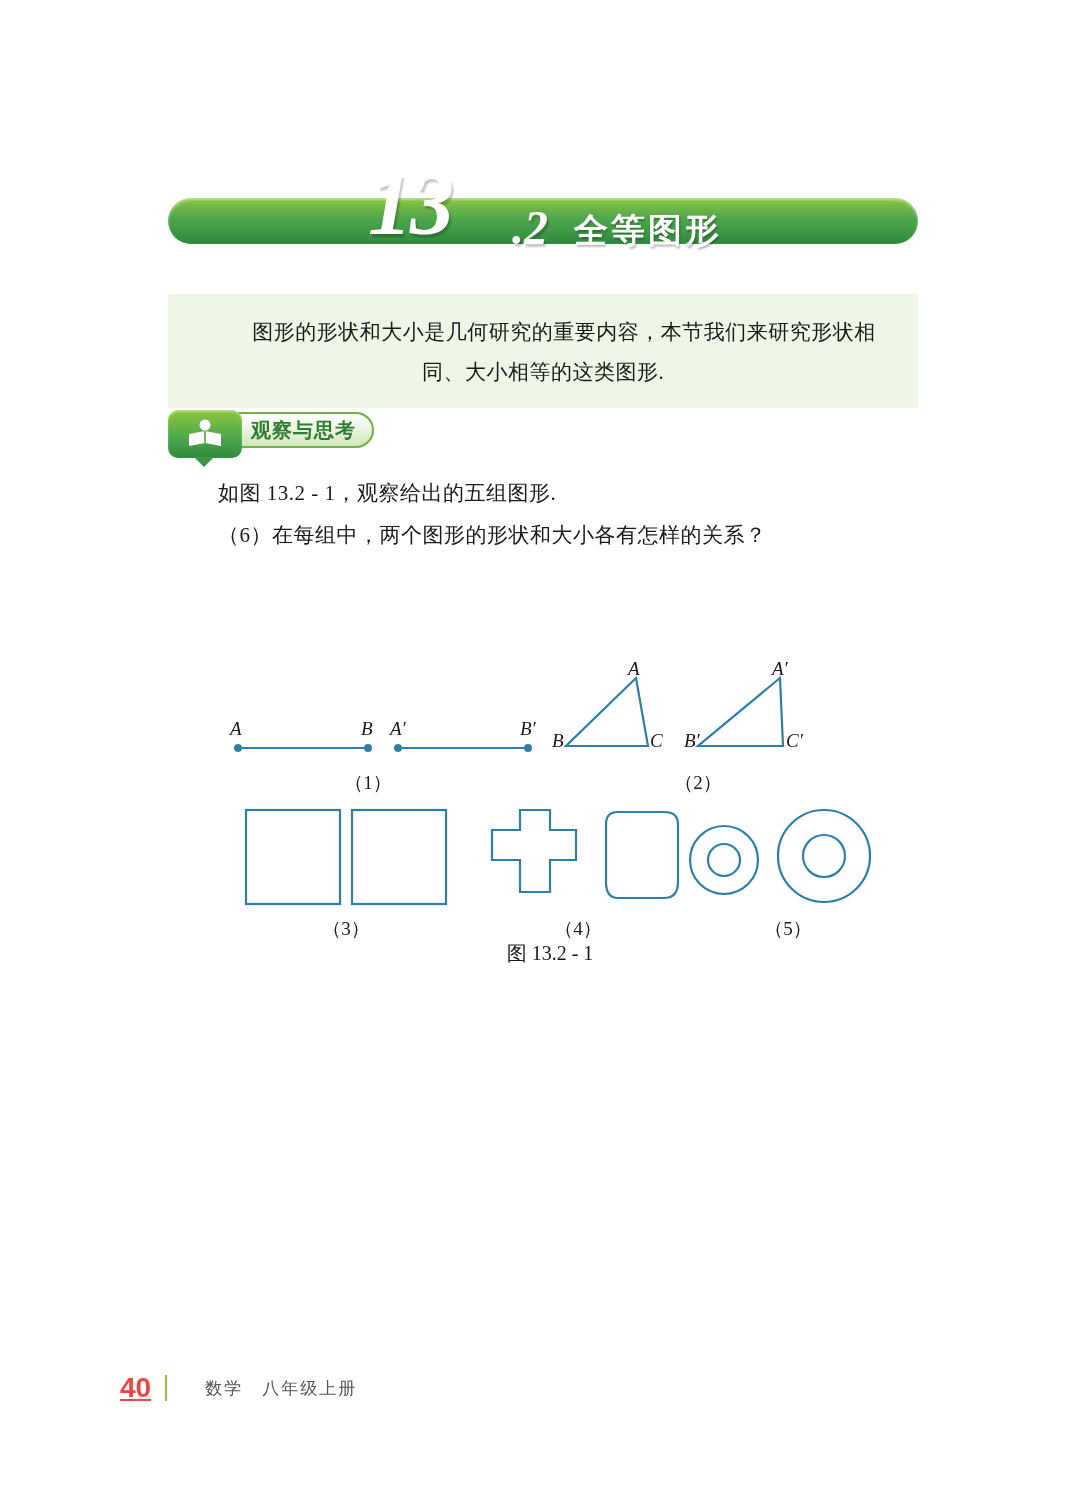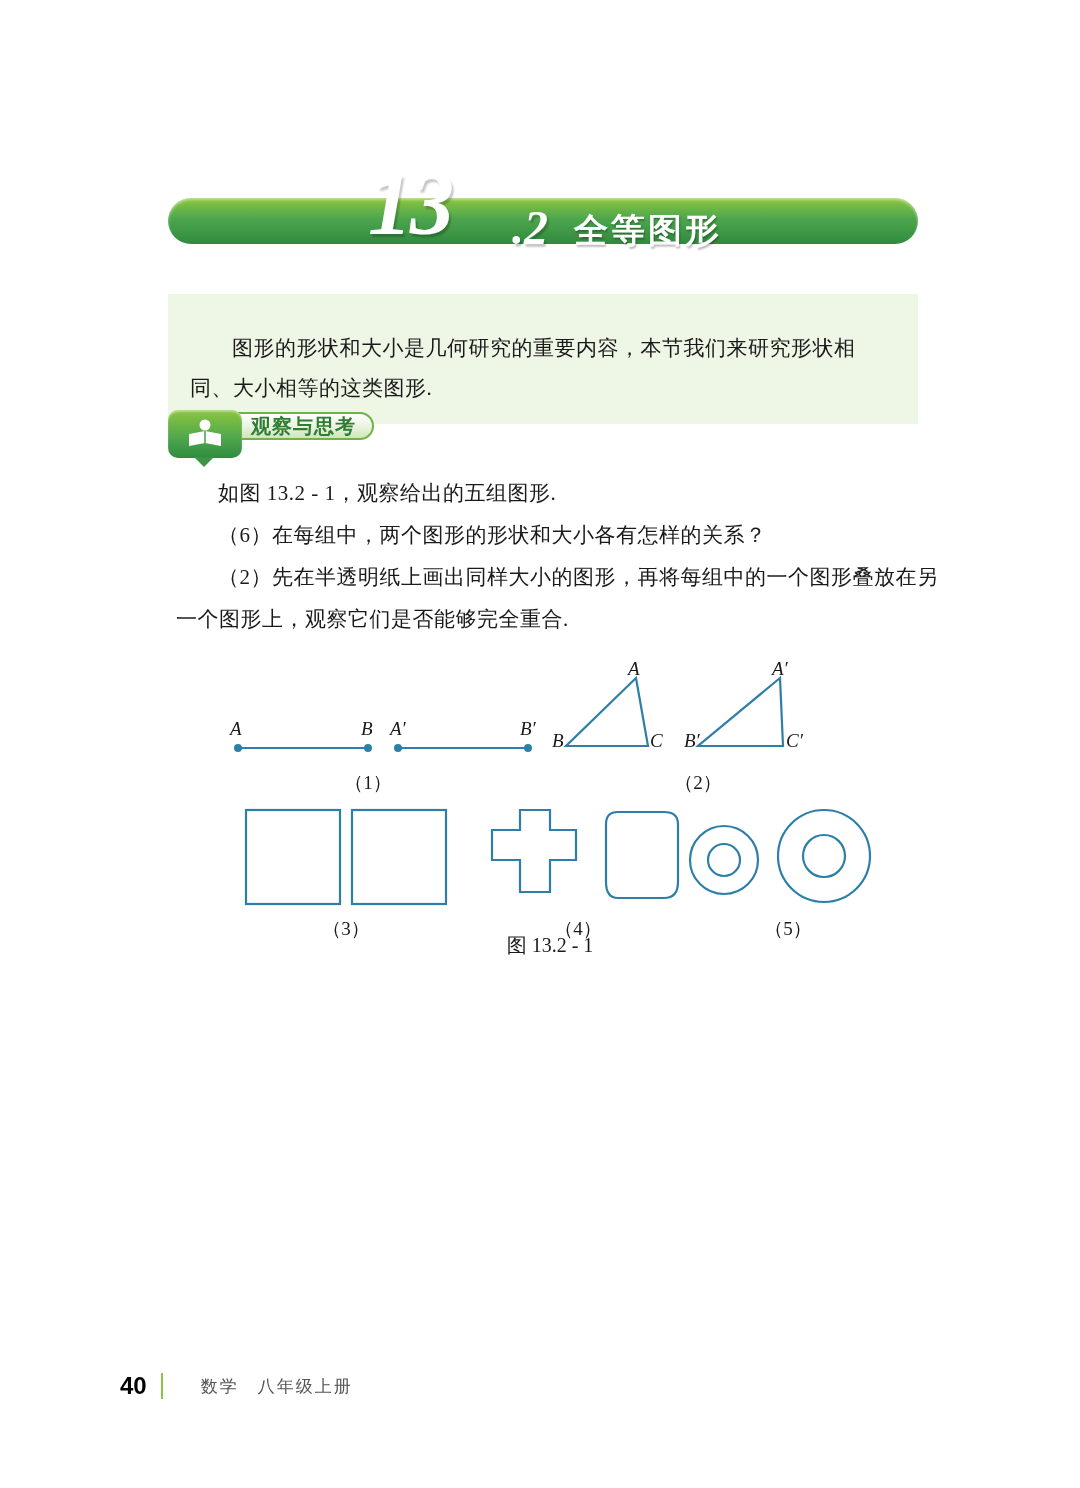--- a/index.html
+++ b/index.html
@@ -75,23 +75,24 @@
     letter-spacing: 3px;
     text-shadow: 1px 2px 2px rgba(0,0,0,0.28);
   }
 
   
   .intro-box {
     position: absolute;
     left: 168px;
     top: 294px;
     width: 750px;
-    padding: 34px 22px 16px 22px;
+    padding: 18px 22px 16px 22px;
     background: #eef6e6;
     box-sizing: border-box;
+    text-align: center;
   }
   .intro-box p {
     margin: 0;
     font-size: 21px;
     line-height: 40px;
     text-indent: 2em;
     letter-spacing: 0.5px;
   }
 
   
@@ -100,21 +101,21 @@
     left: 168px;
     top: 412px;
     width: 206px;
     height: 44px;
   }
   .think-pill {
     position: absolute;
     left: 40px;
     top: 0;
     width: 166px;
-    height: 28px;
+    height: 36px;
     border-radius: 22px;
     background: linear-gradient(to bottom, #ffffff 0%, #e8f3dd 55%, #cfe6b8 100%);
     border: 2px solid #6fb343;
     box-sizing: border-box;
     display: flex;
     align-items: center;
     justify-content: flex-end;
     padding-right: 16px;
   }
   .think-label {
@@ -180,41 +181,42 @@
   }
   .fig-label {
     position: absolute;
     font-size: 19px;
     font-style: italic;
     font-family: "Liberation Serif", serif;
   }
   .big-caption {
     position: absolute;
     left: 0;
-    top: 292px;
+    top: 300px;
     width: 764px;
     text-align: center;
     font-size: 20px;
     font-family: Liberation Serif, serif;
   }
 
   
   .footer {
     position: absolute;
     left: 120px;
     top: 1372px;
     display: flex;
     align-items: center;
     gap: 14px;
   }
   .page-num {
     font-family: "Liberation Sans", sans-serif;
-    font-size: 24px;
-    font-weight: bold;
-    color: #000000;
+    font-size: 28px;
+    font-weight: bold;
+    color: #ef4444;
+    text-decoration: underline;
   }
   .footer-sep {
     width: 2px;
     height: 26px;
     background: #8cc63f;
   }
   .footer-text {
     font-family: "Liberation Sans", sans-serif;
     font-size: 17px;
     color: #555;
@@ -248,21 +250,20 @@
         <circle cx="20" cy="7" r="5.5" fill="#ffffff"></circle>
         <path d="M4 16 L20 13 L36 16 L36 28 L20 25 L4 28 Z" fill="#ffffff"></path>
         <path d="M20 13 L20 25" stroke="#4da64d" stroke-width="1.6"></path>
       </svg>
     </div>
   </div>
 
   <div class="body-text" style="top:472px;">
     <p class="para indent2">如图 13.2 - 1，观察给出的五组图形.</p>
     <p class="para indent2">（6）在每组中，两个图形的形状和大小各有怎样的关系？</p>
-    <p class="para indent2">（2）先在半透明纸上画出同样大小的图形，再将每组中的一个图形叠放在另一个图形上，观察它们是否能够完全重合.</p>
   </div>
 
   <div class="figures">
 
     <svg width="380" height="120" style="position:absolute;left:60px;top:40px;">
       <line x1="10" y1="68" x2="140" y2="68" stroke="#2e7fa8" stroke-width="2.2"></line>
       <circle cx="10" cy="68" r="4" fill="#2e7fa8"></circle>
       <circle cx="140" cy="68" r="4" fill="#2e7fa8"></circle>
       <line x1="170" y1="68" x2="300" y2="68" stroke="#2e7fa8" stroke-width="2.2"></line>
       <circle cx="170" cy="68" r="4" fill="#2e7fa8"></circle>

